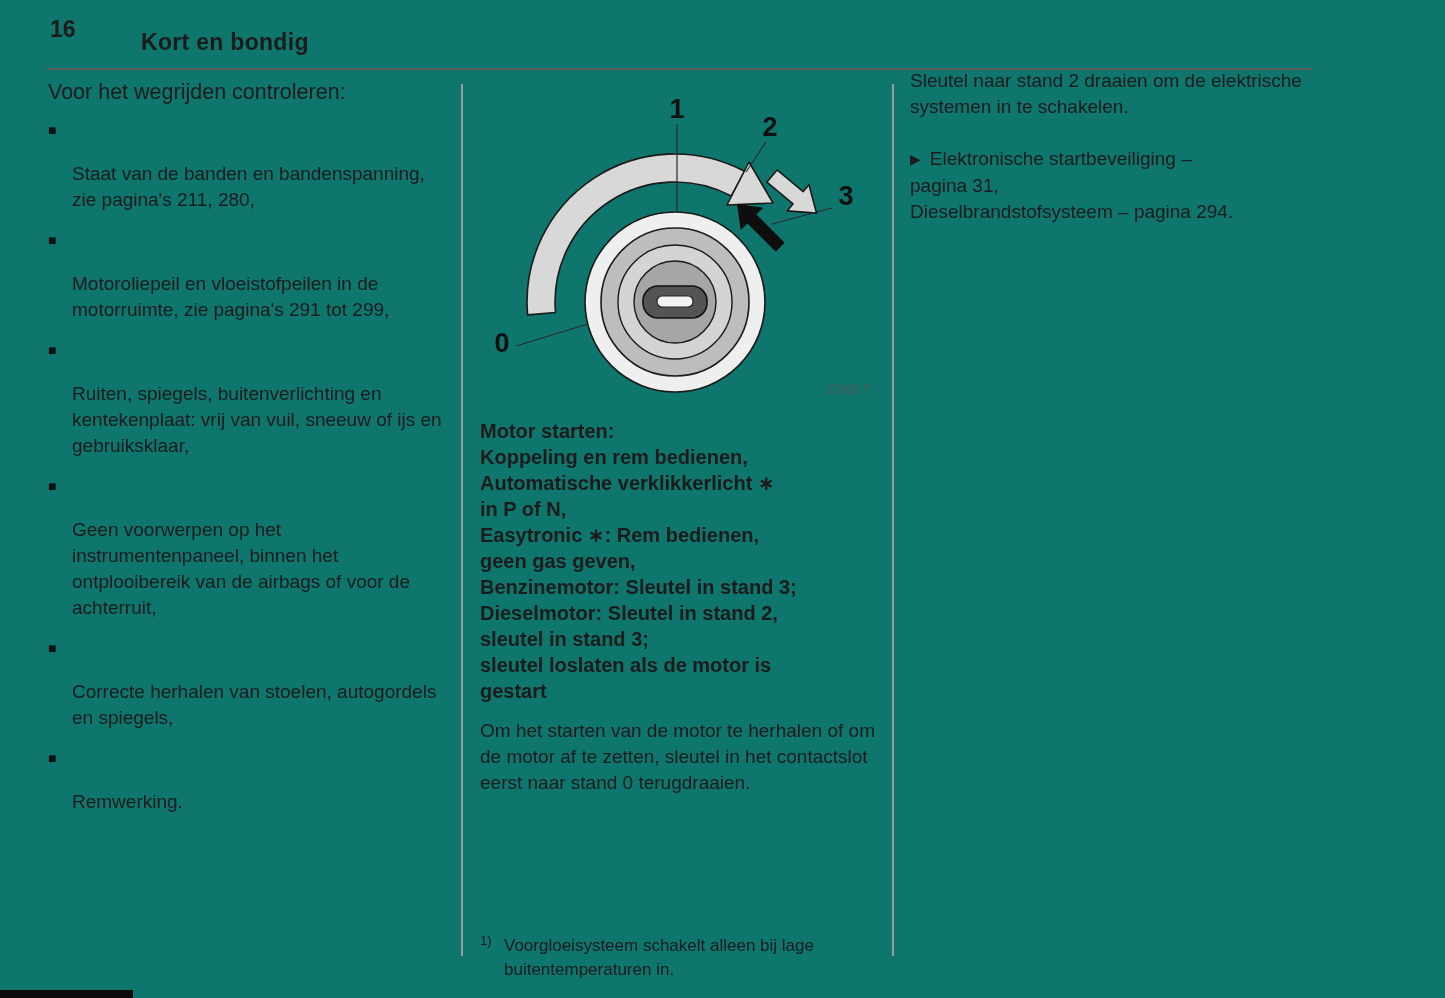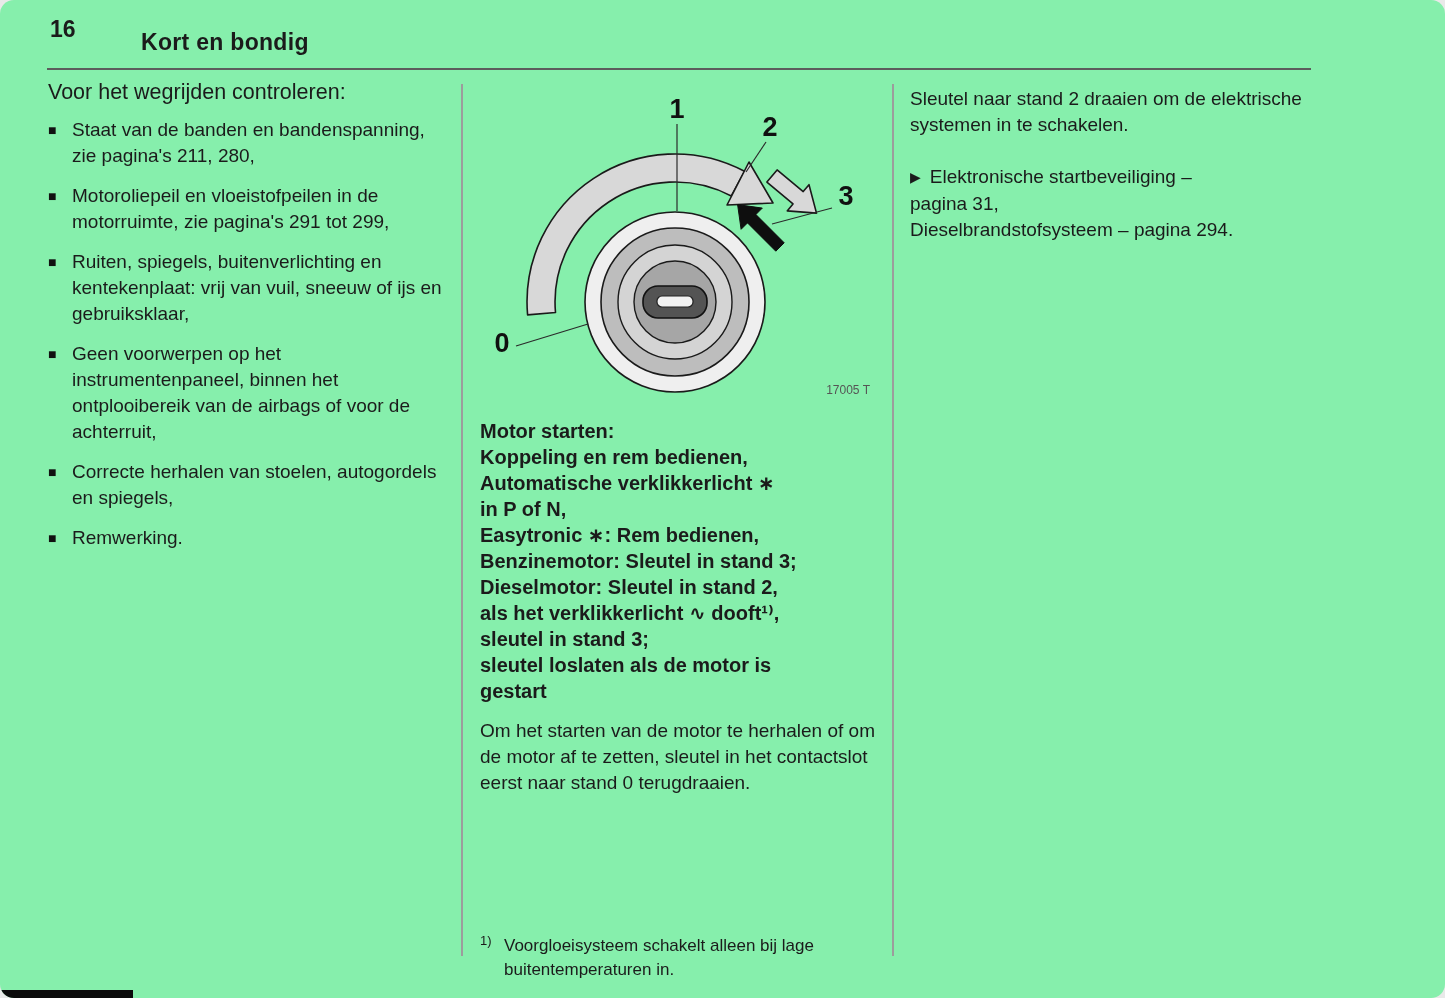--- a/index.html
+++ b/index.html
@@ -1,53 +1,52 @@
 <!DOCTYPE html>
 <html><head>
 <meta charset="utf-8">
 <style>
   html,body{margin:0;padding:0;background:#e9e9e9;}
   .page{
     position:relative;
     width:1445px;height:998px;
-    background:#86efac;
+    background:#0f766e;
     font-family:"Liberation Sans","DejaVu Sans",sans-serif;
     color:#1b1b1b;
     overflow:hidden;
-    border-radius:14px;
   }
   .page-number{position:absolute;left:50px;top:16px;font-size:23px;font-weight:bold;}
   .page-title{position:absolute;left:128px;top:16px;font-size:23px;font-weight:bold;margin:13px;letter-spacing:.3px;}
   .header-rule{position:absolute;left:47px;top:68px;width:1264px;height:2px;background:#5c5c5c;}
   .vrule{position:absolute;top:84px;height:872px;width:2px;background:#9c9c9c;}
   .vrule.v1{left:461px;}
   .vrule.v2{left:892px;}
 
   
   .col-left{position:absolute;left:48px;top:80px;width:394px;}
   .col-left h2{margin:0 0 12px 0;font-size:21.5px;font-weight:normal;}
   .checklist{list-style:none;margin:0;padding:0;font-size:19px;line-height:26px;}
   .checklist li{display:flex;margin:0 0 14px 0;}
   .checklist .bullet{flex:0 0 24px;font-size:14px;line-height:26px;color:#111;}
-  .checklist .txt{flex:1;}
+  .checklist .txt{flex:1;margin-top:44px;}
 
   
   .col-mid{position:absolute;left:480px;top:84px;width:400px;}
   .figure{display:block;width:400px;height:320px;}
   .flabel{font-family:"Liberation Sans","DejaVu Sans",sans-serif;font-size:27px;font-weight:bold;fill:#101010;}
   .fcaption{font-family:"Liberation Sans","DejaVu Sans",sans-serif;font-size:12px;fill:#555;}
   .bold-block{margin-top:14px;font-size:20px;font-weight:bold;line-height:26px;}
   .bold-block .bl{white-space:nowrap;}
   .mid-para{margin:14px 0 0 0;font-size:19px;line-height:26px;}
   .footnote{position:absolute;left:480px;top:934px;width:400px;display:flex;font-size:17px;line-height:24px;}
   .fn-marker{flex:0 0 24px;font-size:13px;position:relative;top:-5px;}
   .fn-text{flex:1;}
 
   
-  .col-right{position:absolute;left:910px;top:86px;width:410px;}
+  .col-right{position:absolute;left:910px;top:68px;width:410px;}
   .col-right p{margin:0;font-size:19px;line-height:26px;}
   .note{margin-top:26px !important;white-space:pre-line;}
   .arrow-marker{display:inline-block;font-size:14px;margin-right:9px;transform:translateY(-1px);}
 
   .edge-strip{position:absolute;left:0;bottom:0;width:133px;height:8px;background:#0b0b0b;}
 </style>
 </head>
 <body>
 
 <div class="page">
@@ -124,23 +123,23 @@
       <text class="flabel" x="22" y="268" text-anchor="middle">0</text>
       <text class="fcaption" x="390" y="310" text-anchor="end">17005 T</text>
     </svg>
 
     <div class="bold-block">
       <div class="bl">Motor starten:</div>
       <div class="bl">Koppeling en rem bedienen,</div>
       <div class="bl">Automatische verklikkerlicht ∗</div>
       <div class="bl">in P of N,</div>
       <div class="bl">Easytronic ∗: Rem bedienen,</div>
+      <div class="bl">geen gas geven,</div>
       <div class="bl">Benzinemotor: Sleutel in stand 3;</div>
       <div class="bl">Dieselmotor: Sleutel in stand 2,</div>
-      <div class="bl">als het verklikkerlicht ∿ dooft¹⁾,</div>
       <div class="bl">sleutel in stand 3;</div>
       <div class="bl">sleutel loslaten als de motor is</div>
       <div class="bl">gestart</div>
     </div>
 
     <p class="mid-para">Om het starten van de motor te herhalen of om de motor af te zetten, sleutel in het contactslot eerst naar stand 0 terugdraaien.</p>
   </section>
 
   <div class="footnote">
     <span class="fn-marker">1)</span>

